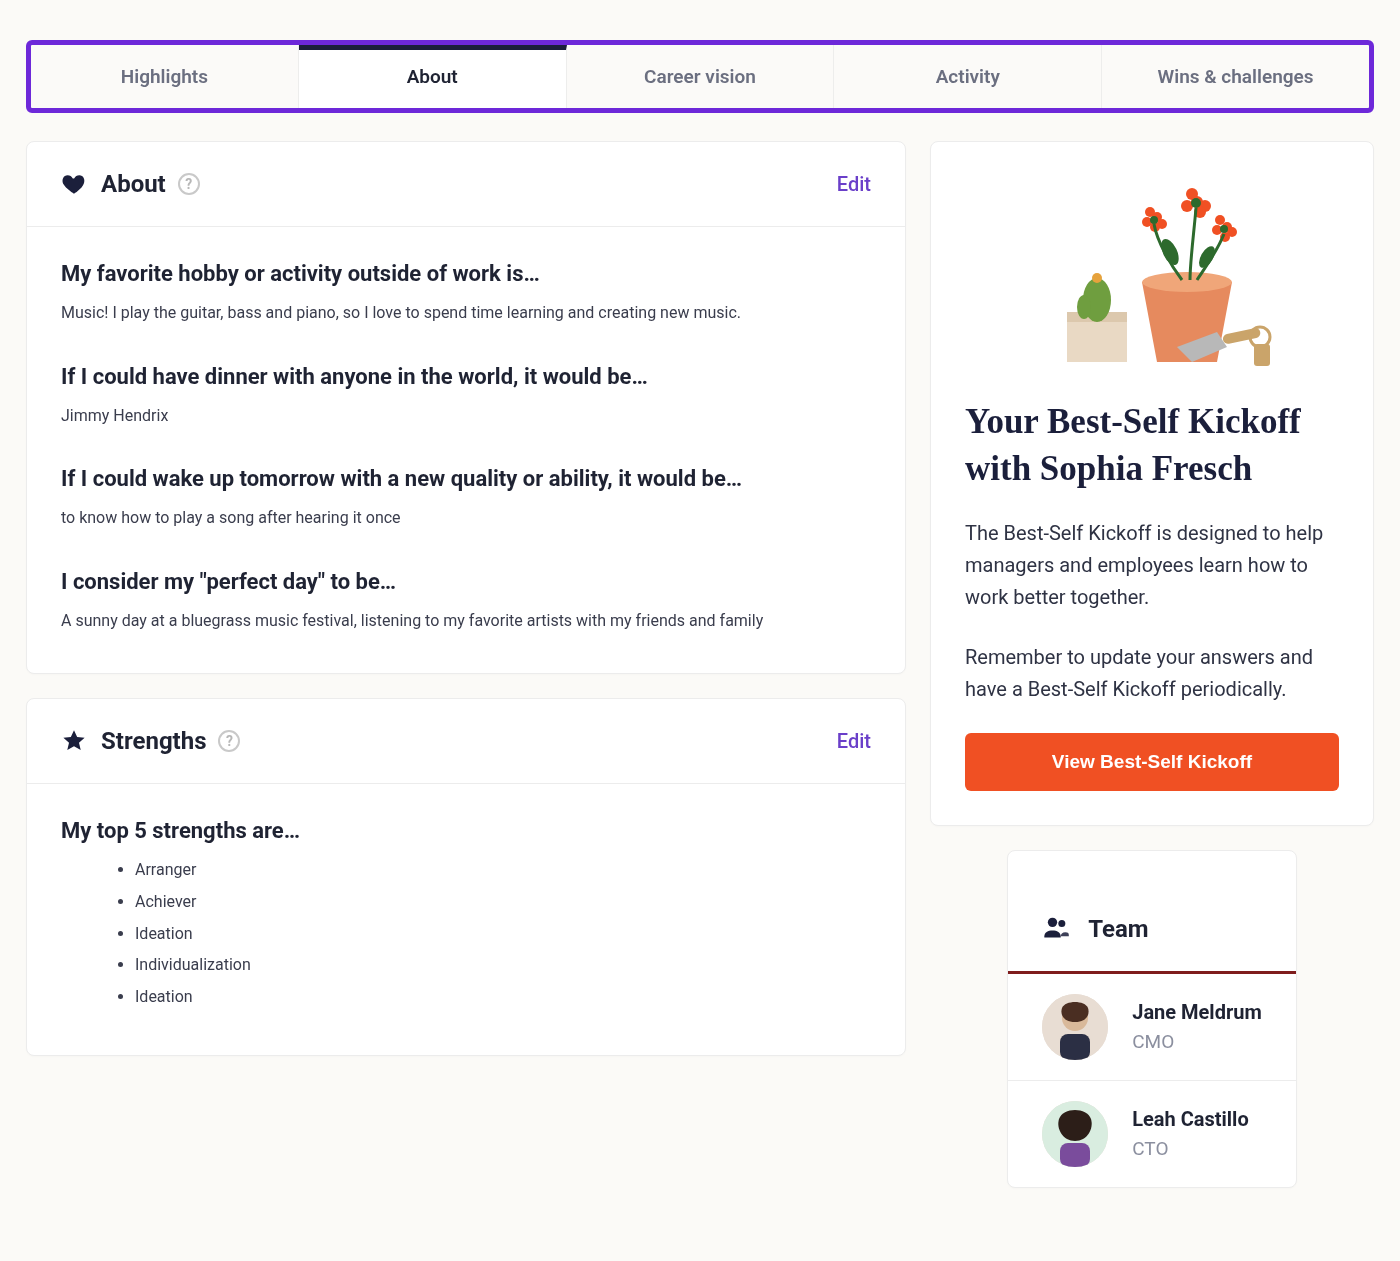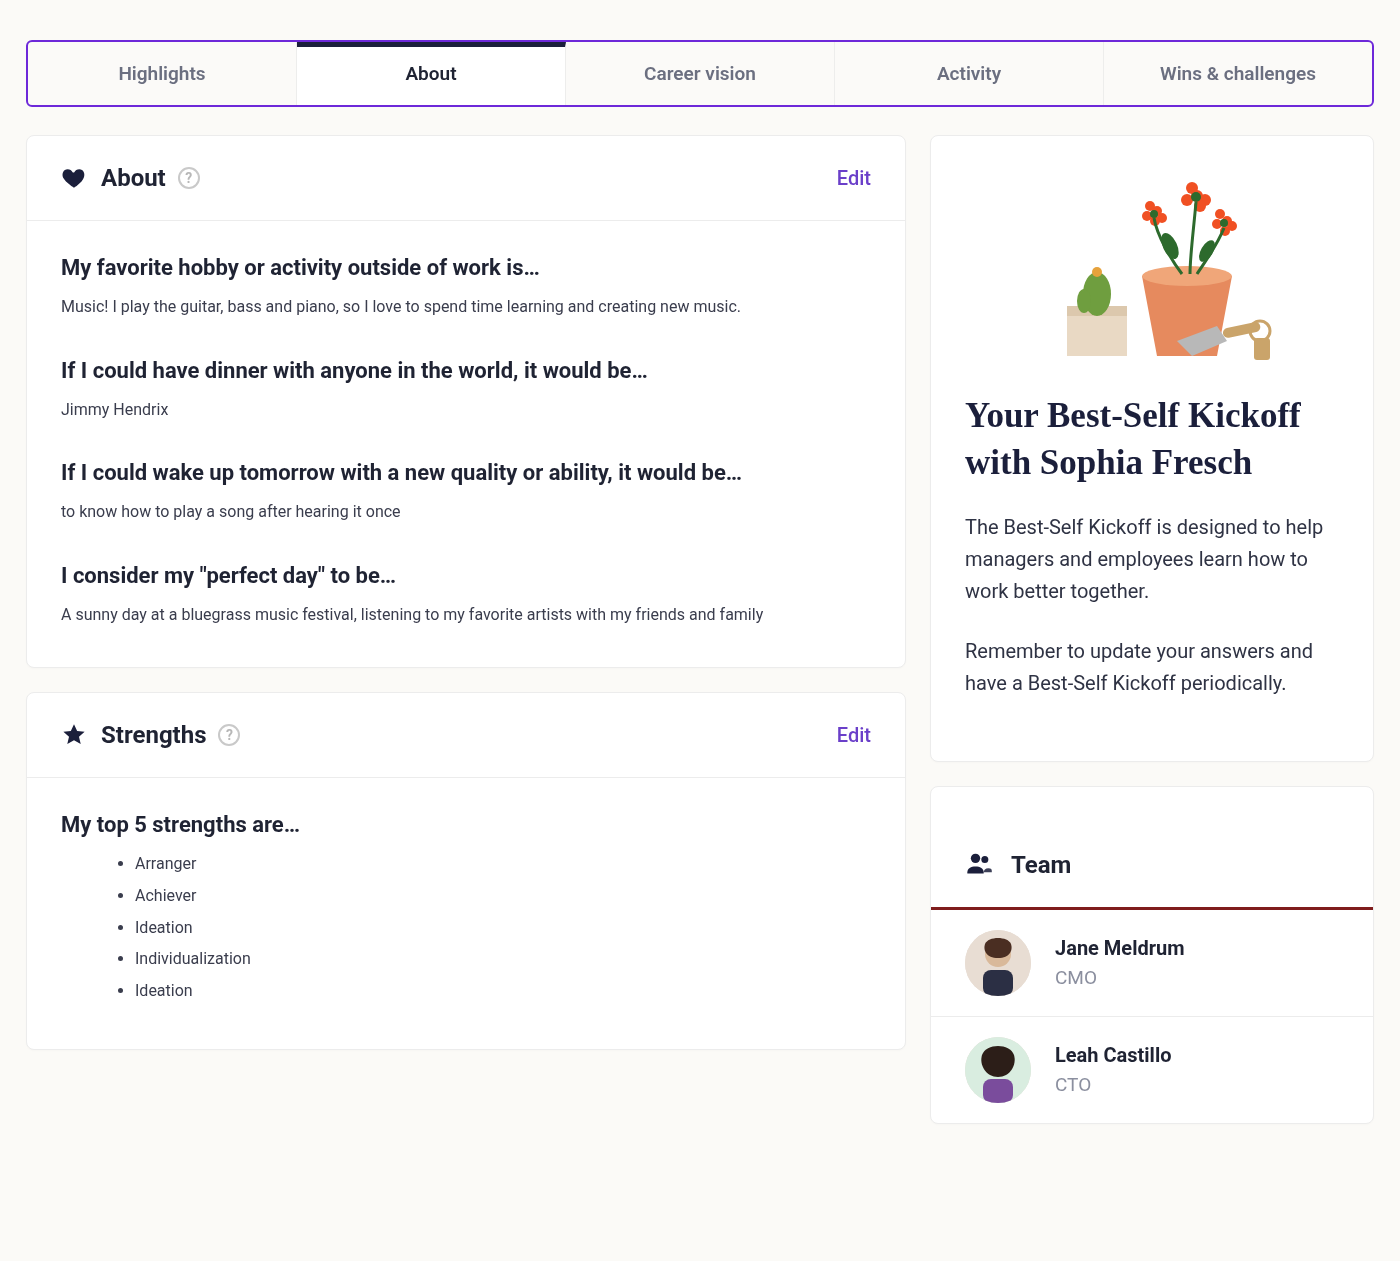--- a/index.html
+++ b/index.html
@@ -6,21 +6,21 @@
   body {
     background: #fbfaf7;
     font-family: -apple-system, BlinkMacSystemFont, "Segoe UI", Roboto, Helvetica, Arial, sans-serif;
     color: #1f2333;
     width: 1400px;
     padding: 0 26px 40px 26px;
   }
   
   .tabs {
     display: flex;
-    border: 2px solid #6d28d9;
+    border: 5px solid #6d28d9;
     border-radius: 6px;
     overflow: hidden;
     margin-top: 40px;
     background: #fbfaf8;
   }
   .tab {
     flex: 1;
     text-align: center;
     padding: 20px 10px;
     font-size: 19px;
@@ -36,21 +36,21 @@
     border-top: 5px solid #1b1f3b;
     padding-top: 15px;
   }
   
   .columns {
     display: flex;
     gap: 24px;
     margin-top: 28px;
   }
   .col-left { flex: 0 0 880px; }
-  .col-right { flex: 1; display: flex; flex-direction: column; gap: 24px; }
+  .col-right { flex: 1; display: flex; flex-direction: column; gap: 24px; align-items: center; }
   .card {
     background: #ffffff;
     border: 1px solid #ececec;
     border-radius: 8px;
     box-shadow: 0 1px 2px rgba(0,0,0,0.02);
   }
   .card-header {
     display: flex;
     align-items: center;
     padding: 28px 34px;
@@ -278,20 +278,21 @@
 
         <path d="M155 175 L195 160 L205 175 L170 190 Z" fill="#b8b8b8"></path>
         <rect x="200" y="163" width="38" height="10" rx="5" fill="#caa46a" transform="rotate(-12 200 163)"></rect>
 
         <circle cx="238" cy="165" r="10" fill="none" stroke="#caa46a" stroke-width="3"></circle>
         <rect x="232" y="172" width="16" height="22" rx="3" fill="#caa46a"></rect>
       </svg>
       <h2>Your Best-Self Kickoff with Sophia Fresch</h2>
       <p>The Best-Self Kickoff is designed to help managers and employees learn how to work better together.</p>
       <p>Remember to update your answers and have a Best-Self Kickoff periodically.</p>
+      <button class="cta">View Best-Self Kickoff</button>
     </div>
 
     <div class="card">
       <div class="team-header">
         <span class="icon-slot">
           <svg viewBox="0 0 24 24" width="28" height="28" fill="#1b1f3b">
               <circle cx="9" cy="8" r="4"></circle>
               <circle cx="17" cy="9" r="3"></circle>
               <path d="M2 20c0-3.3 3.1-5 7-5s7 1.7 7 5v1H2v-1z"></path>
               <path d="M16 20c0-2 1.5-3.5 4-3.5s3 1 3 2.5v1h-7z" opacity="0.85"></path>

